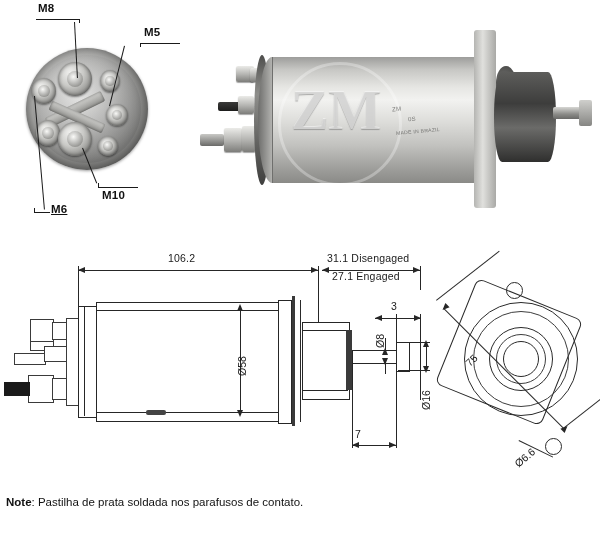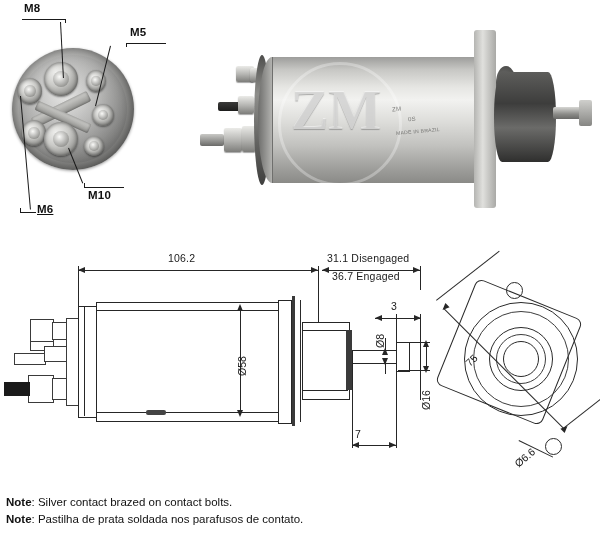--- a/index.html
+++ b/index.html
@@ -27,21 +27,21 @@
   .photo-region {
     position: absolute;
     left: 0; top: 0;
     width: 600px;
     height: 240px;
   }
 
   
   .endview-wrap {
     position: absolute;
-    left: 0; top: 0;
+    left: 14px; top: 0;
     width: 200px;
     height: 240px;
   }
   .endview-body {
     position: absolute;
     left: 12px;
     top: 48px;
     width: 122px;
     height: 122px;
     border-radius: 50%;
@@ -360,21 +360,21 @@
   <div class="draw-region">
 
     <div class="dim-txt" style="left:168px; top:12px;">106.2</div>
     <div class="ln ln-h" style="left:78px; top:30px; width:240px;"></div>
     <div class="arrow-l" style="left:78px; top:27px;"></div>
     <div class="arrow-r" style="left:311px; top:27px;"></div>
     <div class="ln ln-v" style="left:78px; top:26px; height:88px;"></div>
     <div class="ln ln-v" style="left:318px; top:26px; height:70px;"></div>
 
     <div class="dim-txt" style="left:327px; top:12px;">31.1 Disengaged</div>
-    <div class="dim-txt" style="left:332px; top:30px;">36.7 Engaged</div>
+    <div class="dim-txt" style="left:332px; top:30px;">27.1 Engaged</div>
     <div class="ln ln-h" style="left:322px; top:30px; width:98px;"></div>
     <div class="arrow-l" style="left:322px; top:27px;"></div>
     <div class="arrow-r" style="left:413px; top:27px;"></div>
     <div class="ln ln-v" style="left:420px; top:26px; height:24px;"></div>
 
     <div class="dim-txt" style="left:391px; top:60px;">3</div>
     <div class="ln ln-h" style="left:375px; top:78px; width:46px;"></div>
     <div class="arrow-l" style="left:375px; top:75px;"></div>
     <div class="arrow-r" style="left:414px; top:75px;"></div>
     <div class="ln ln-v" style="left:396px; top:74px; height:90px;"></div>
@@ -453,20 +453,17 @@
     <div class="arrow-d" style="left:442px; top:64px; transform:rotate(45deg);"></div>
     <div class="arrow-u" style="left:562px; top:185px; transform:rotate(45deg);"></div>
     <div class="dim-txt-v" style="left:463px; top:120px; transform:rotate(-45deg);">75</div>
 
     <div class="ln" style="left:519px; top:200px; width:38px; height:1px; background:#2a2a2a; transform:rotate(26deg); transform-origin:left top;"></div>
     <div class="dim-txt-v" style="left:512px; top:220px; transform:rotate(-40deg);">Ø6.6</div>
   </div>
 
   <div class="notes">
     <div class="note-row">
-      <span class="note-key">Note</span><span>: </span><span>Silver contact brazed on contact bolts.</span>
-    </div>
-    <div class="note-row">
       <span class="note-key">Note</span><span>: </span><span>Pastilha de prata soldada nos parafusos de contato.</span>
     </div>
   </div>
 
 </div>
 
 </body></html>

